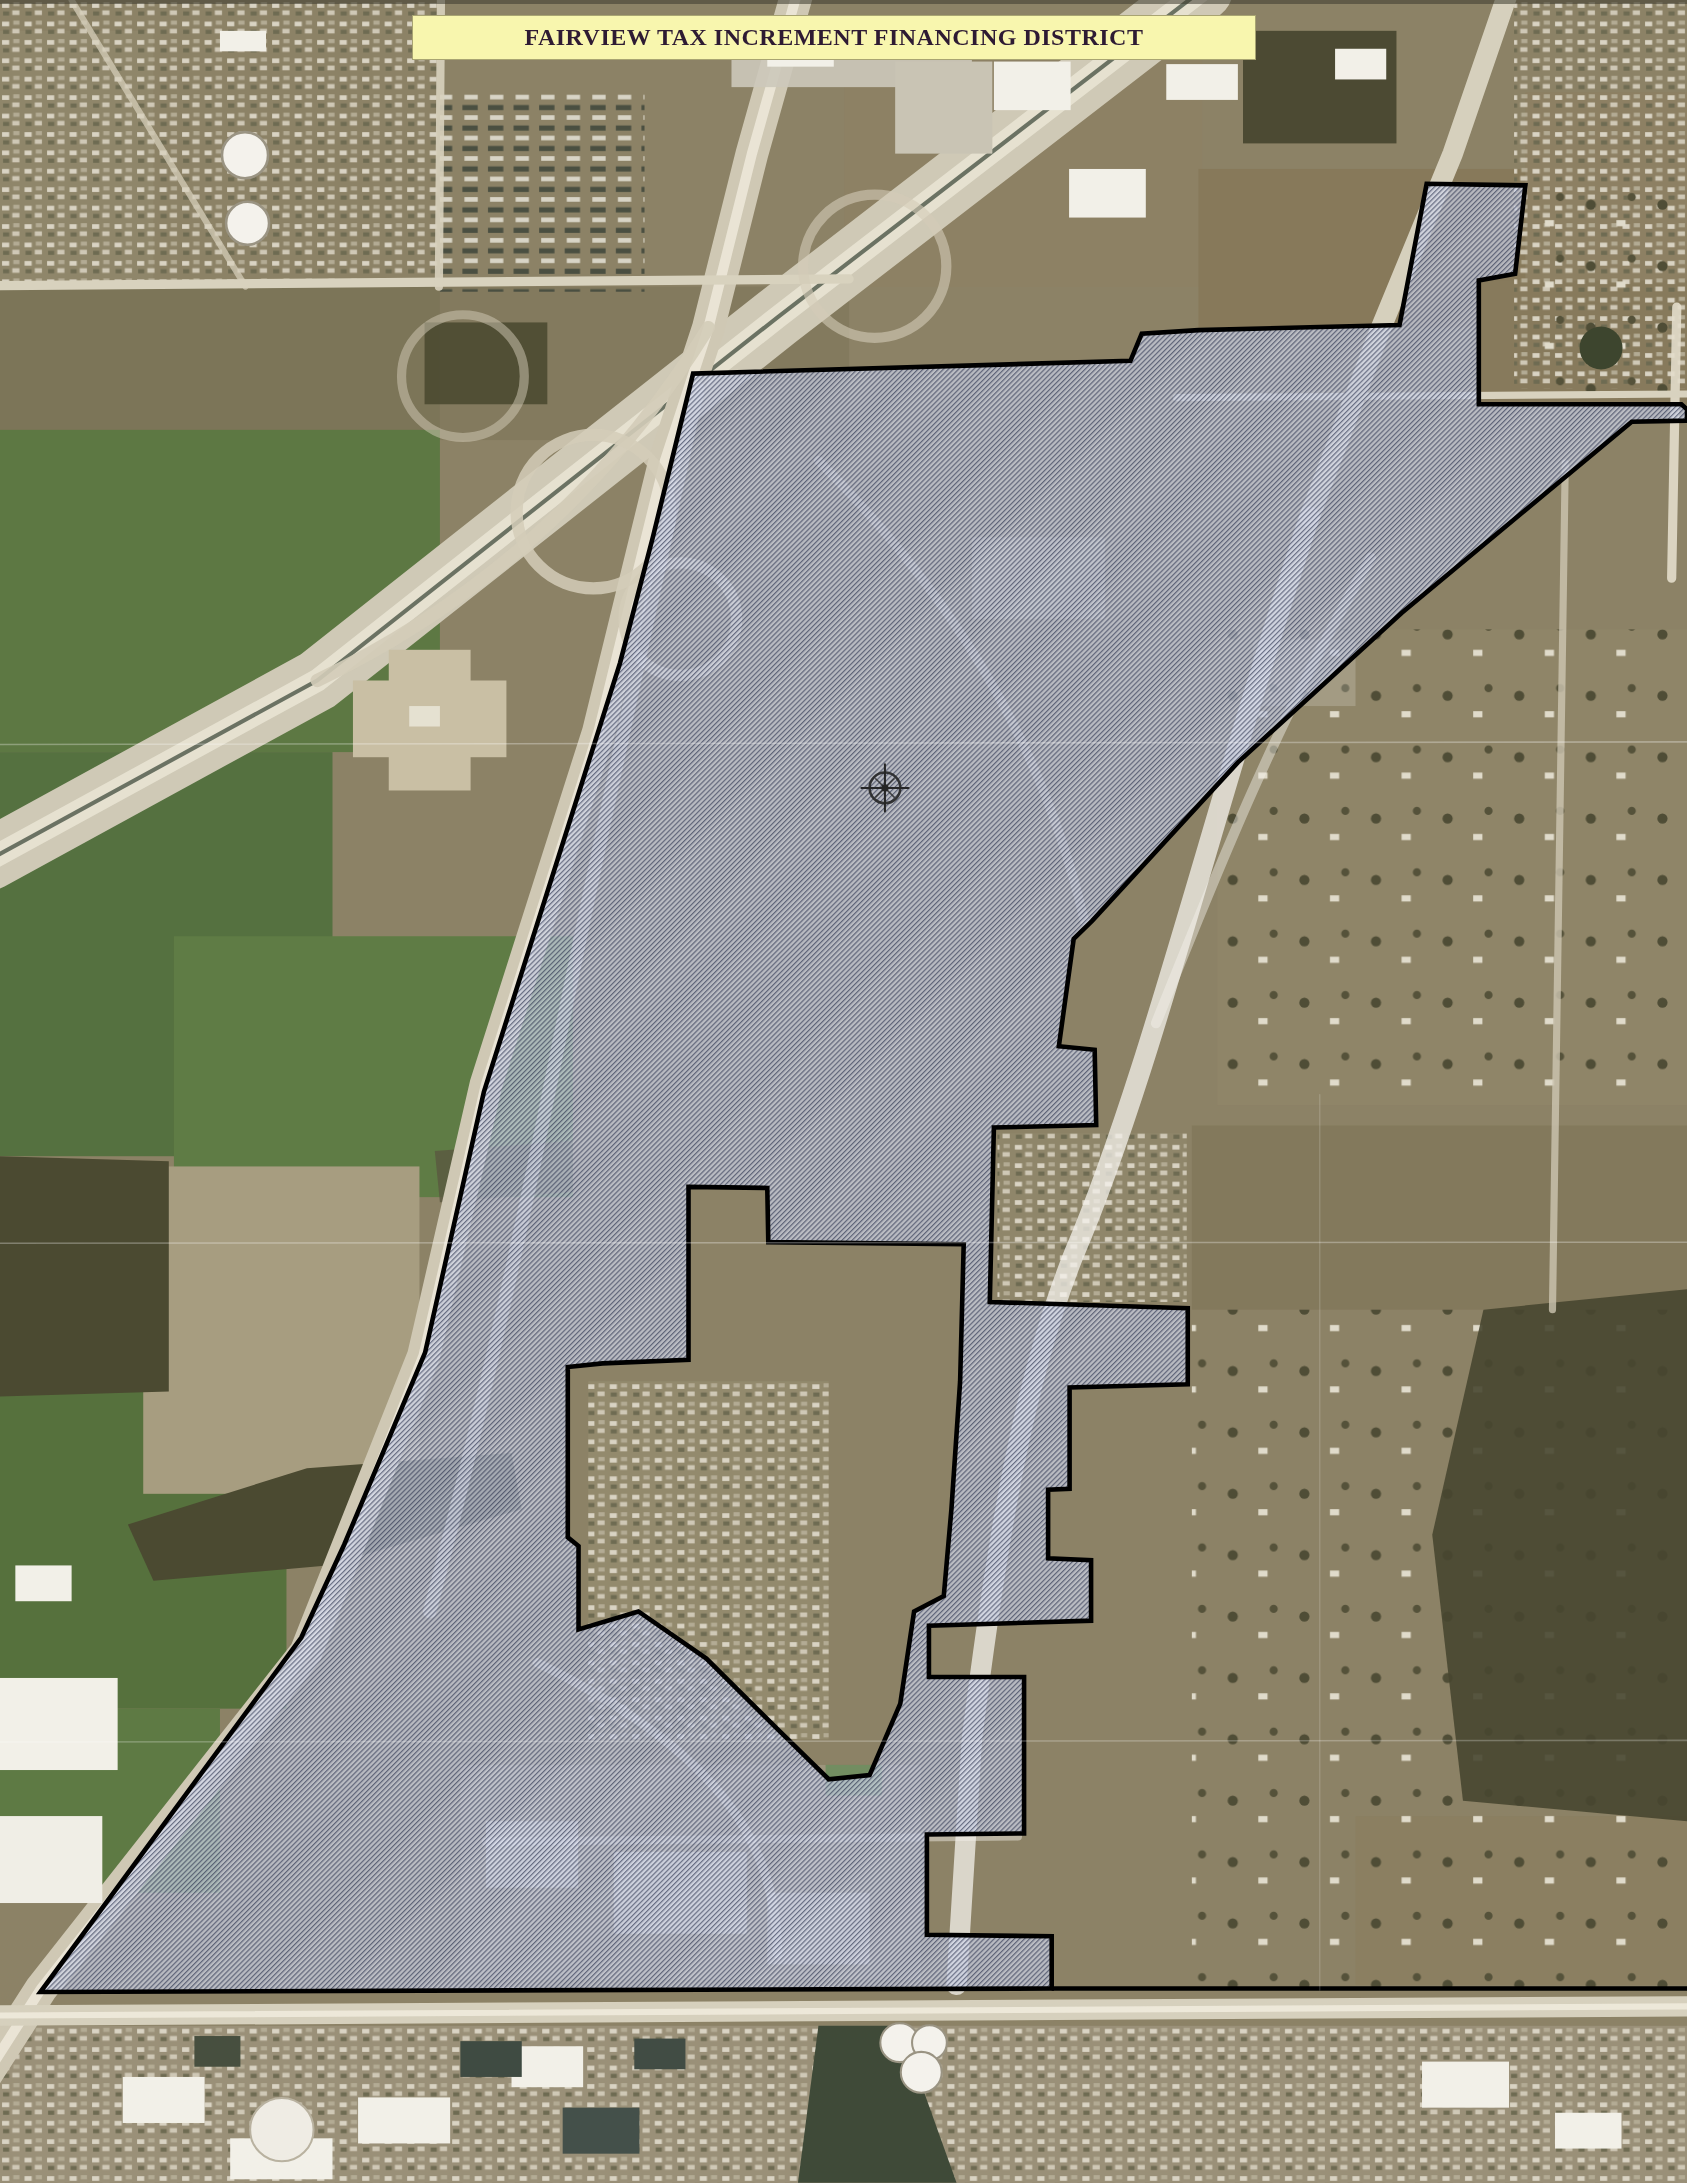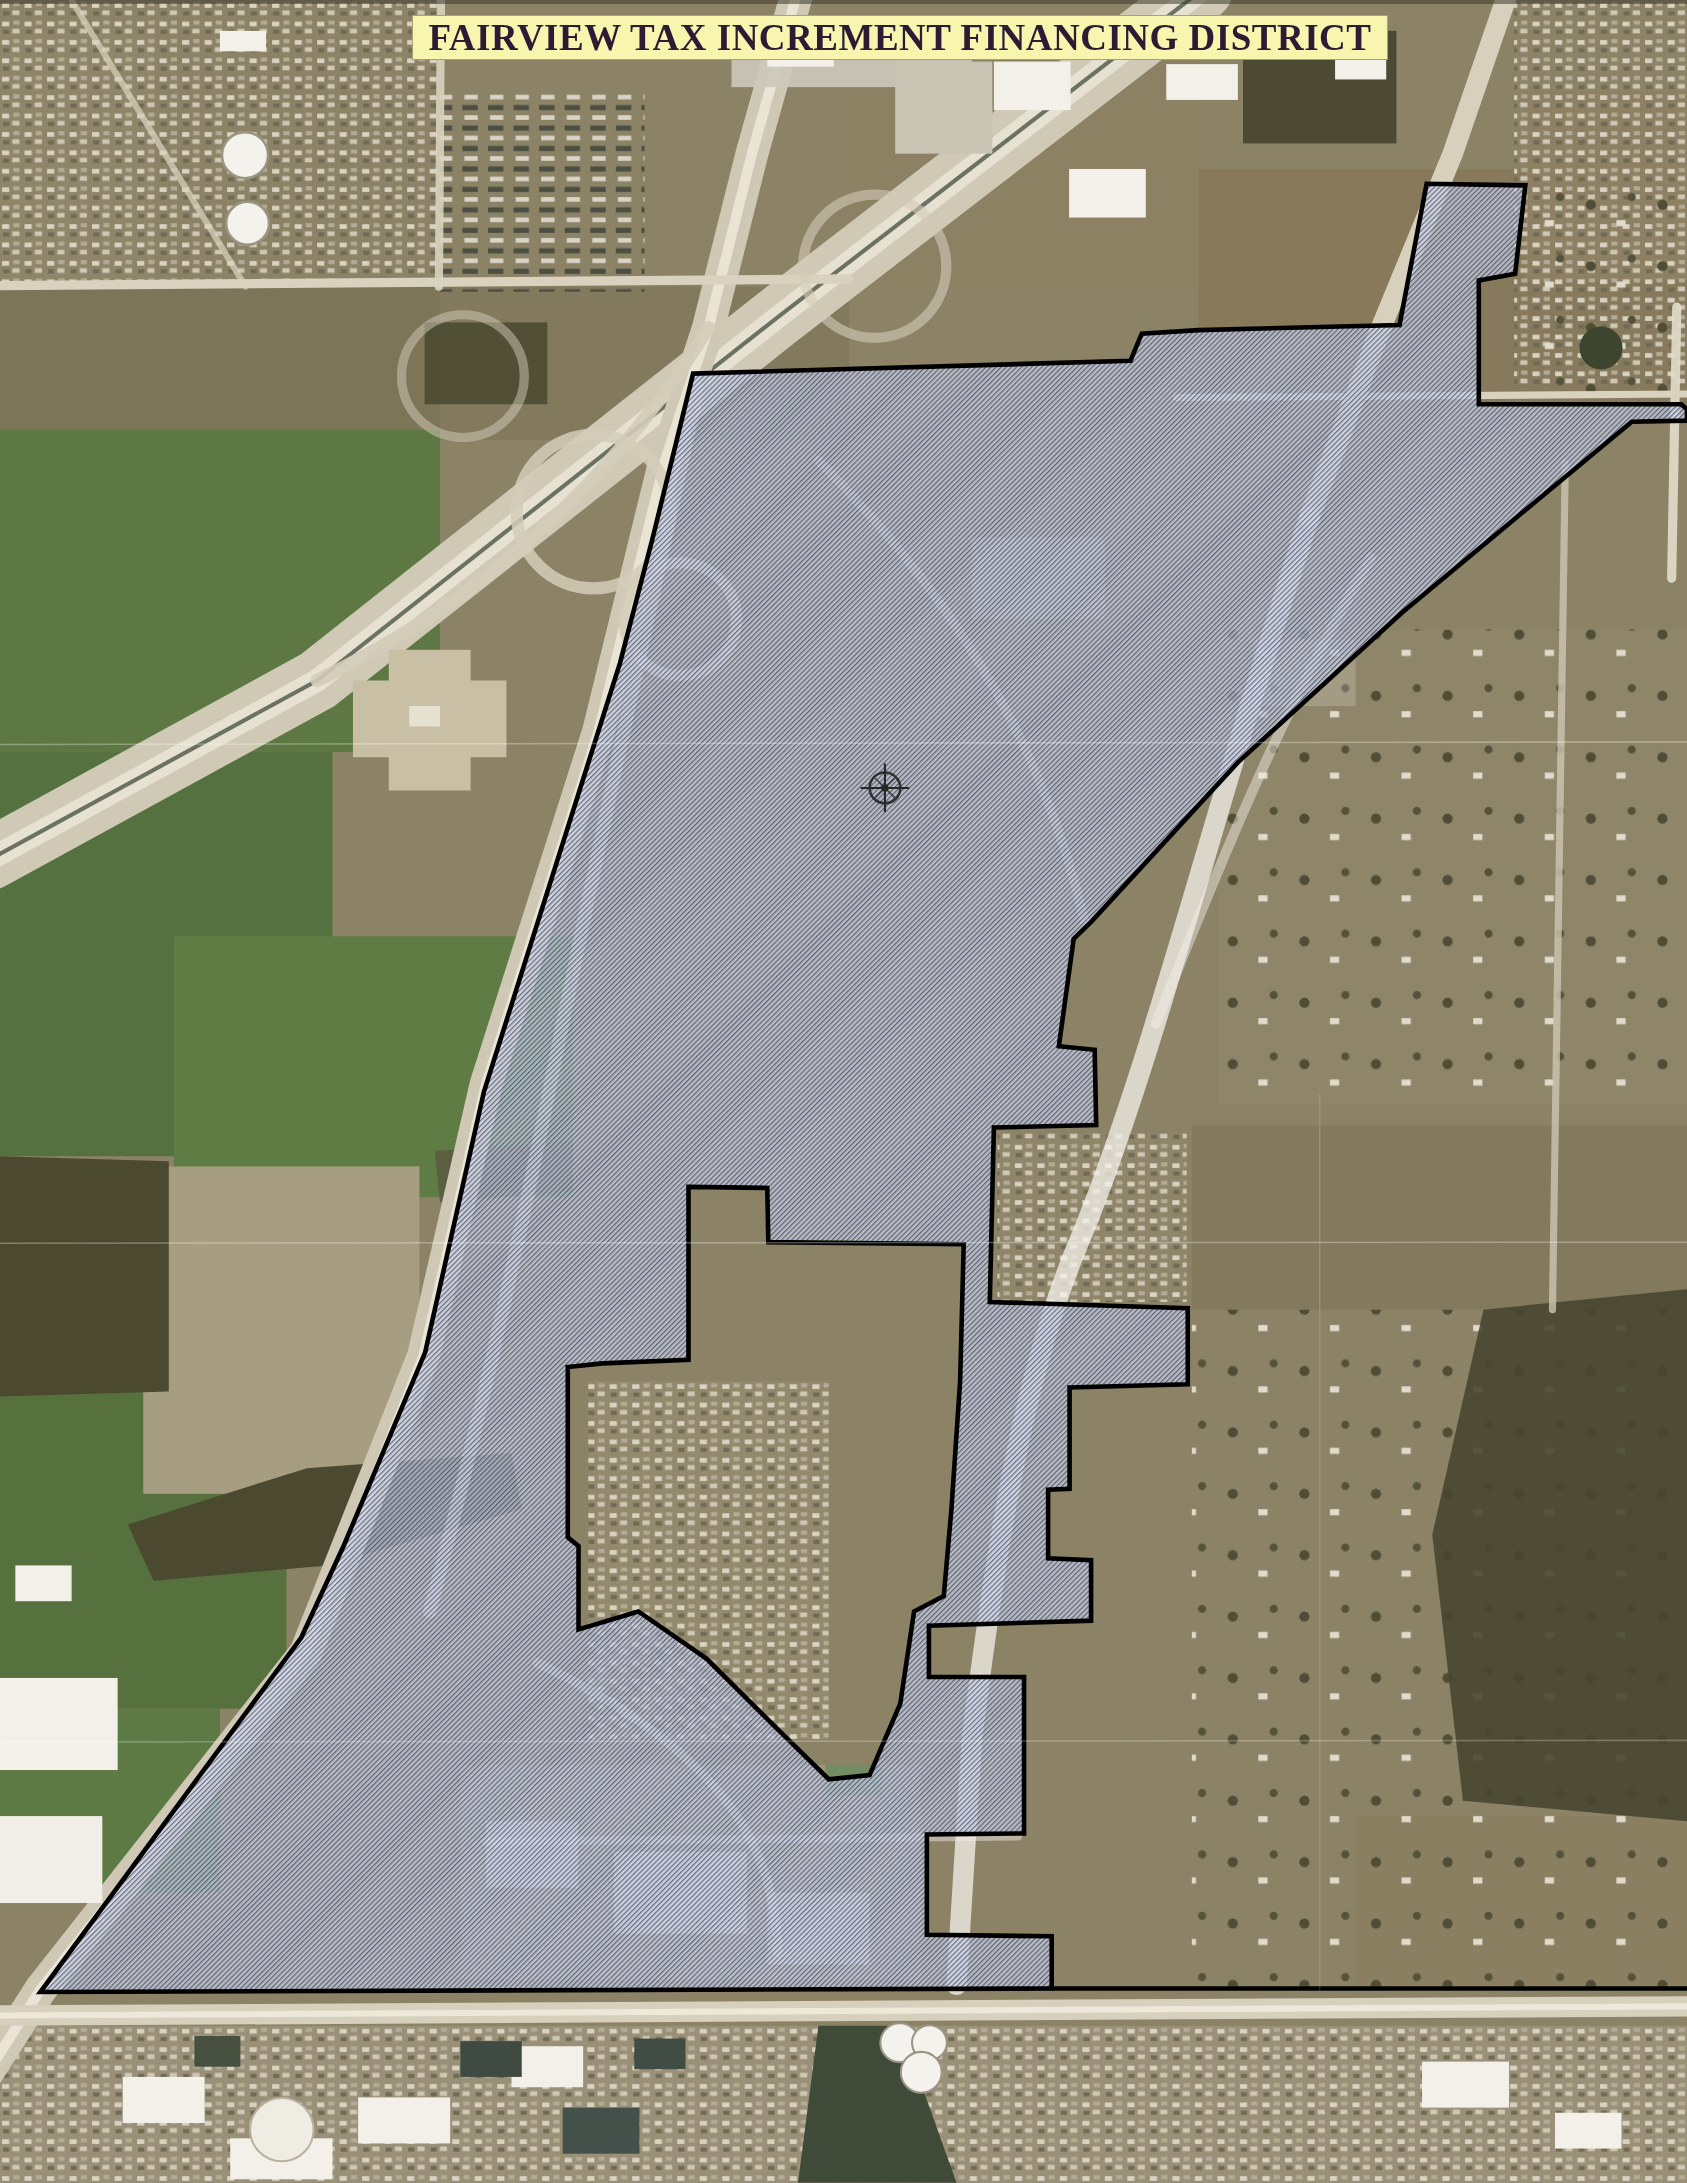--- a/index.html
+++ b/index.html
@@ -1,22 +1,22 @@
 <!DOCTYPE html>
 <html style="font-size:8.2px"><head>
 <meta charset="utf-8">
 <style>
   html,body{margin:0;padding:0;}
   body{width:1687px;height:2183px;font-family:"Liberation Sans",sans-serif;}
   .page{position:relative;width:1687px;height:2183px;overflow:hidden;background:#8c8266;}
   .map-svg{position:absolute;left:0;top:0;width:1687px;height:2183px;display:block;}
   .map-title{
-    position:absolute;left:412px;top:15.3px;width:976px;height:45px;
+    position:absolute;left:412px;top:15.3px;width:844px;height:45px;
     display:flex;align-items:center;justify-content:center;
-    font-family:"Liberation Serif",serif;font-weight:700;font-size:37px;
+    font-family:"Liberation Serif",serif;font-weight:700;font-size:24px;
     letter-spacing:0.5px;white-space:nowrap;box-sizing:border-box;
     border:1px solid #a8a472;
   }
   .edge-strip{position:absolute;left:0;top:0;width:100%;height:3.6px;background:rgba(60,58,46,.55);}
 </style>
 </head>
 <body>
 
 <div class="page">
 

